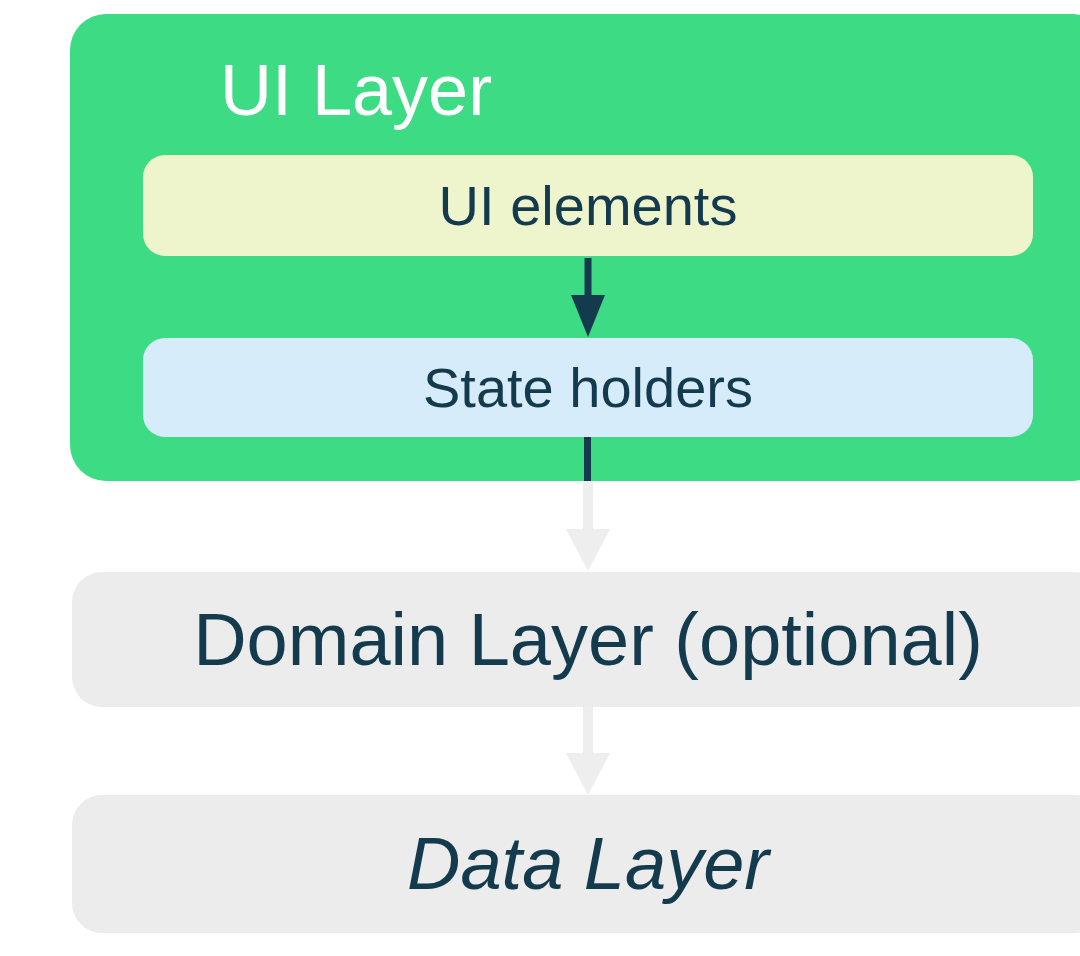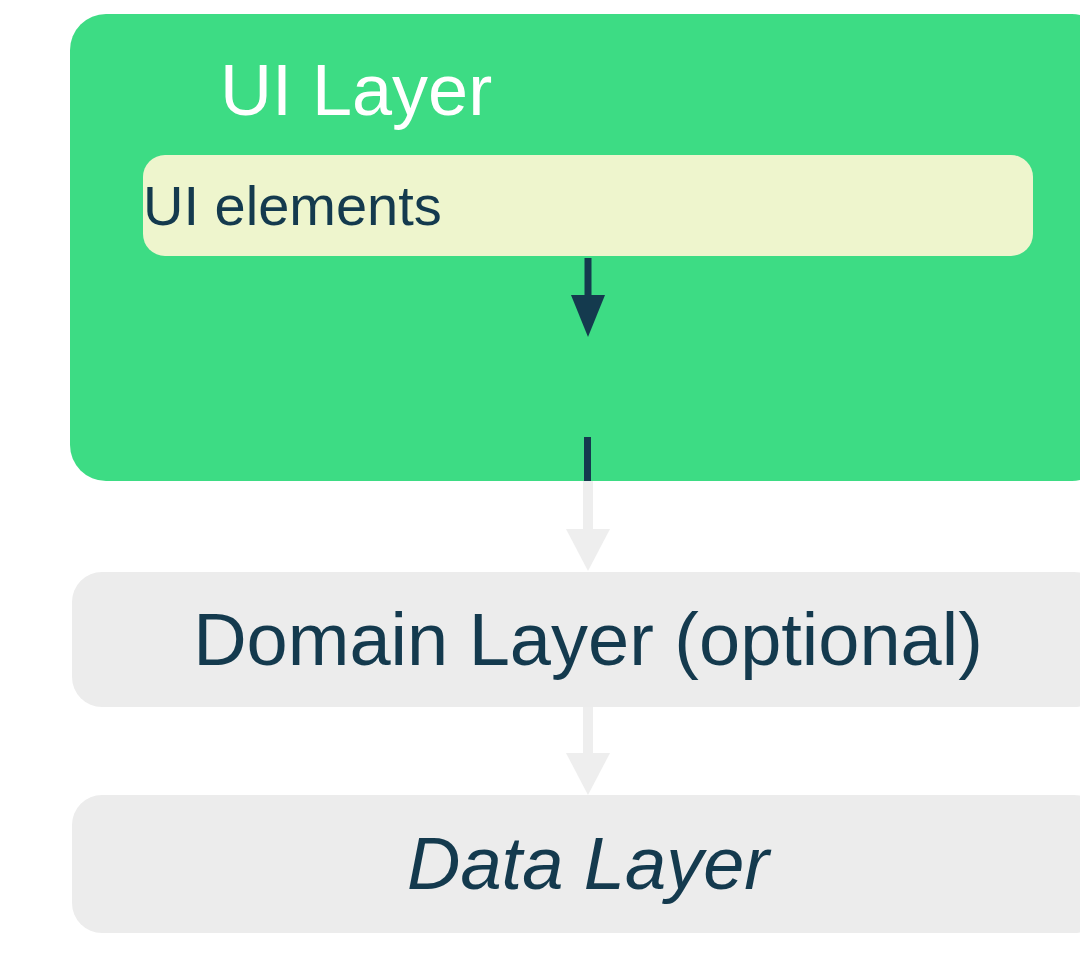--- a/index.html
+++ b/index.html
@@ -38,20 +38,21 @@
   }
 
   
   .pill {
     position: absolute;
     left: 73px; 
     width: 890px;
     border-radius: 22px;
     display: flex;
     align-items: center;
+    justify-content: center;
     color: var(--navy, #143a4e);
     font-size: 56px;
     line-height: 1;
     white-space: nowrap;
   }
   .pill.cream {
     top: 141px; 
     height: 101px;
     background: var(--cream, #eef5cd);
   }
@@ -100,20 +101,23 @@
 
 <div class="canvas">
 
   <div class="green-box">
     <div class="ui-title">UI Layer</div>
 
     <div class="pill cream">
       <span>UI elements</span>
     </div>
 
+    <div class="pill blue">
+      <span>State holders</span>
+    </div>
   </div>
 
   <svg class="arrow arrow-dark-1" width="68" height="79" viewBox="0 0 68 79">
     <rect class="fill-navy" x="30.5" y="0" width="7" height="41"></rect>
     <polygon class="fill-navy" points="17,37 51,37 34,79"></polygon>
   </svg>
 
   <div class="stem-dark-2"></div>
 
   <svg class="arrow arrow-gray-1" width="88" height="90" viewBox="0 0 88 90">

